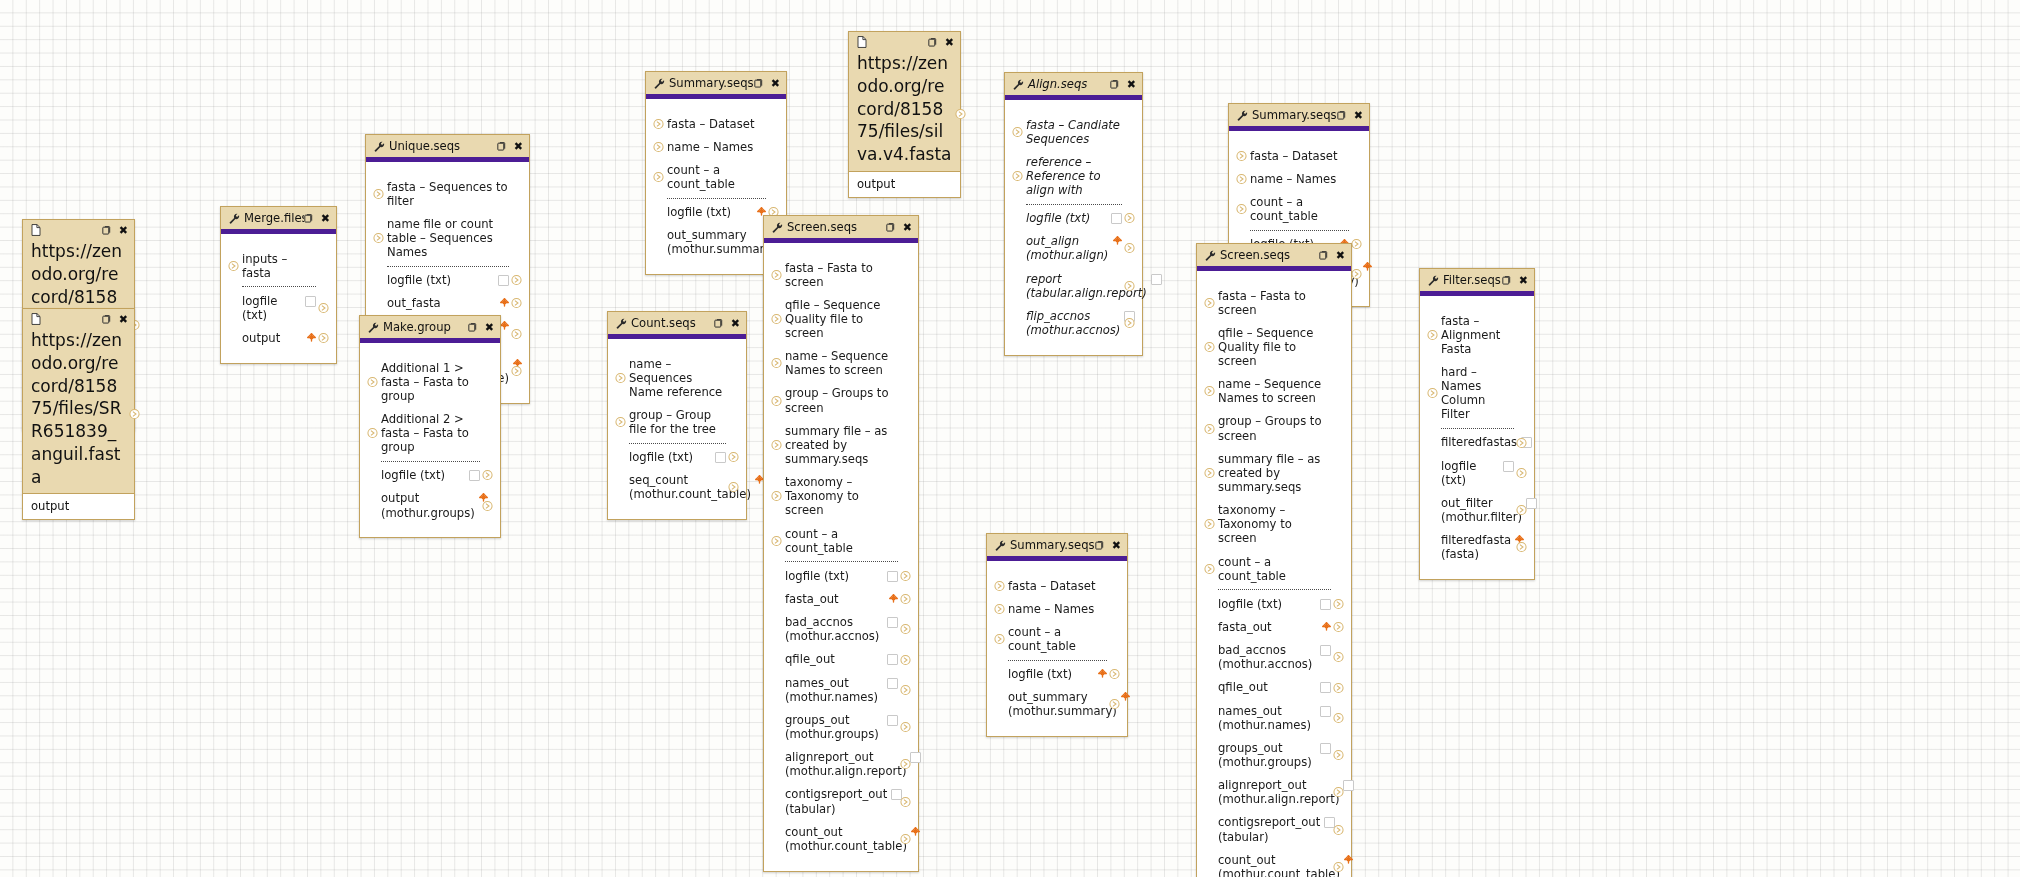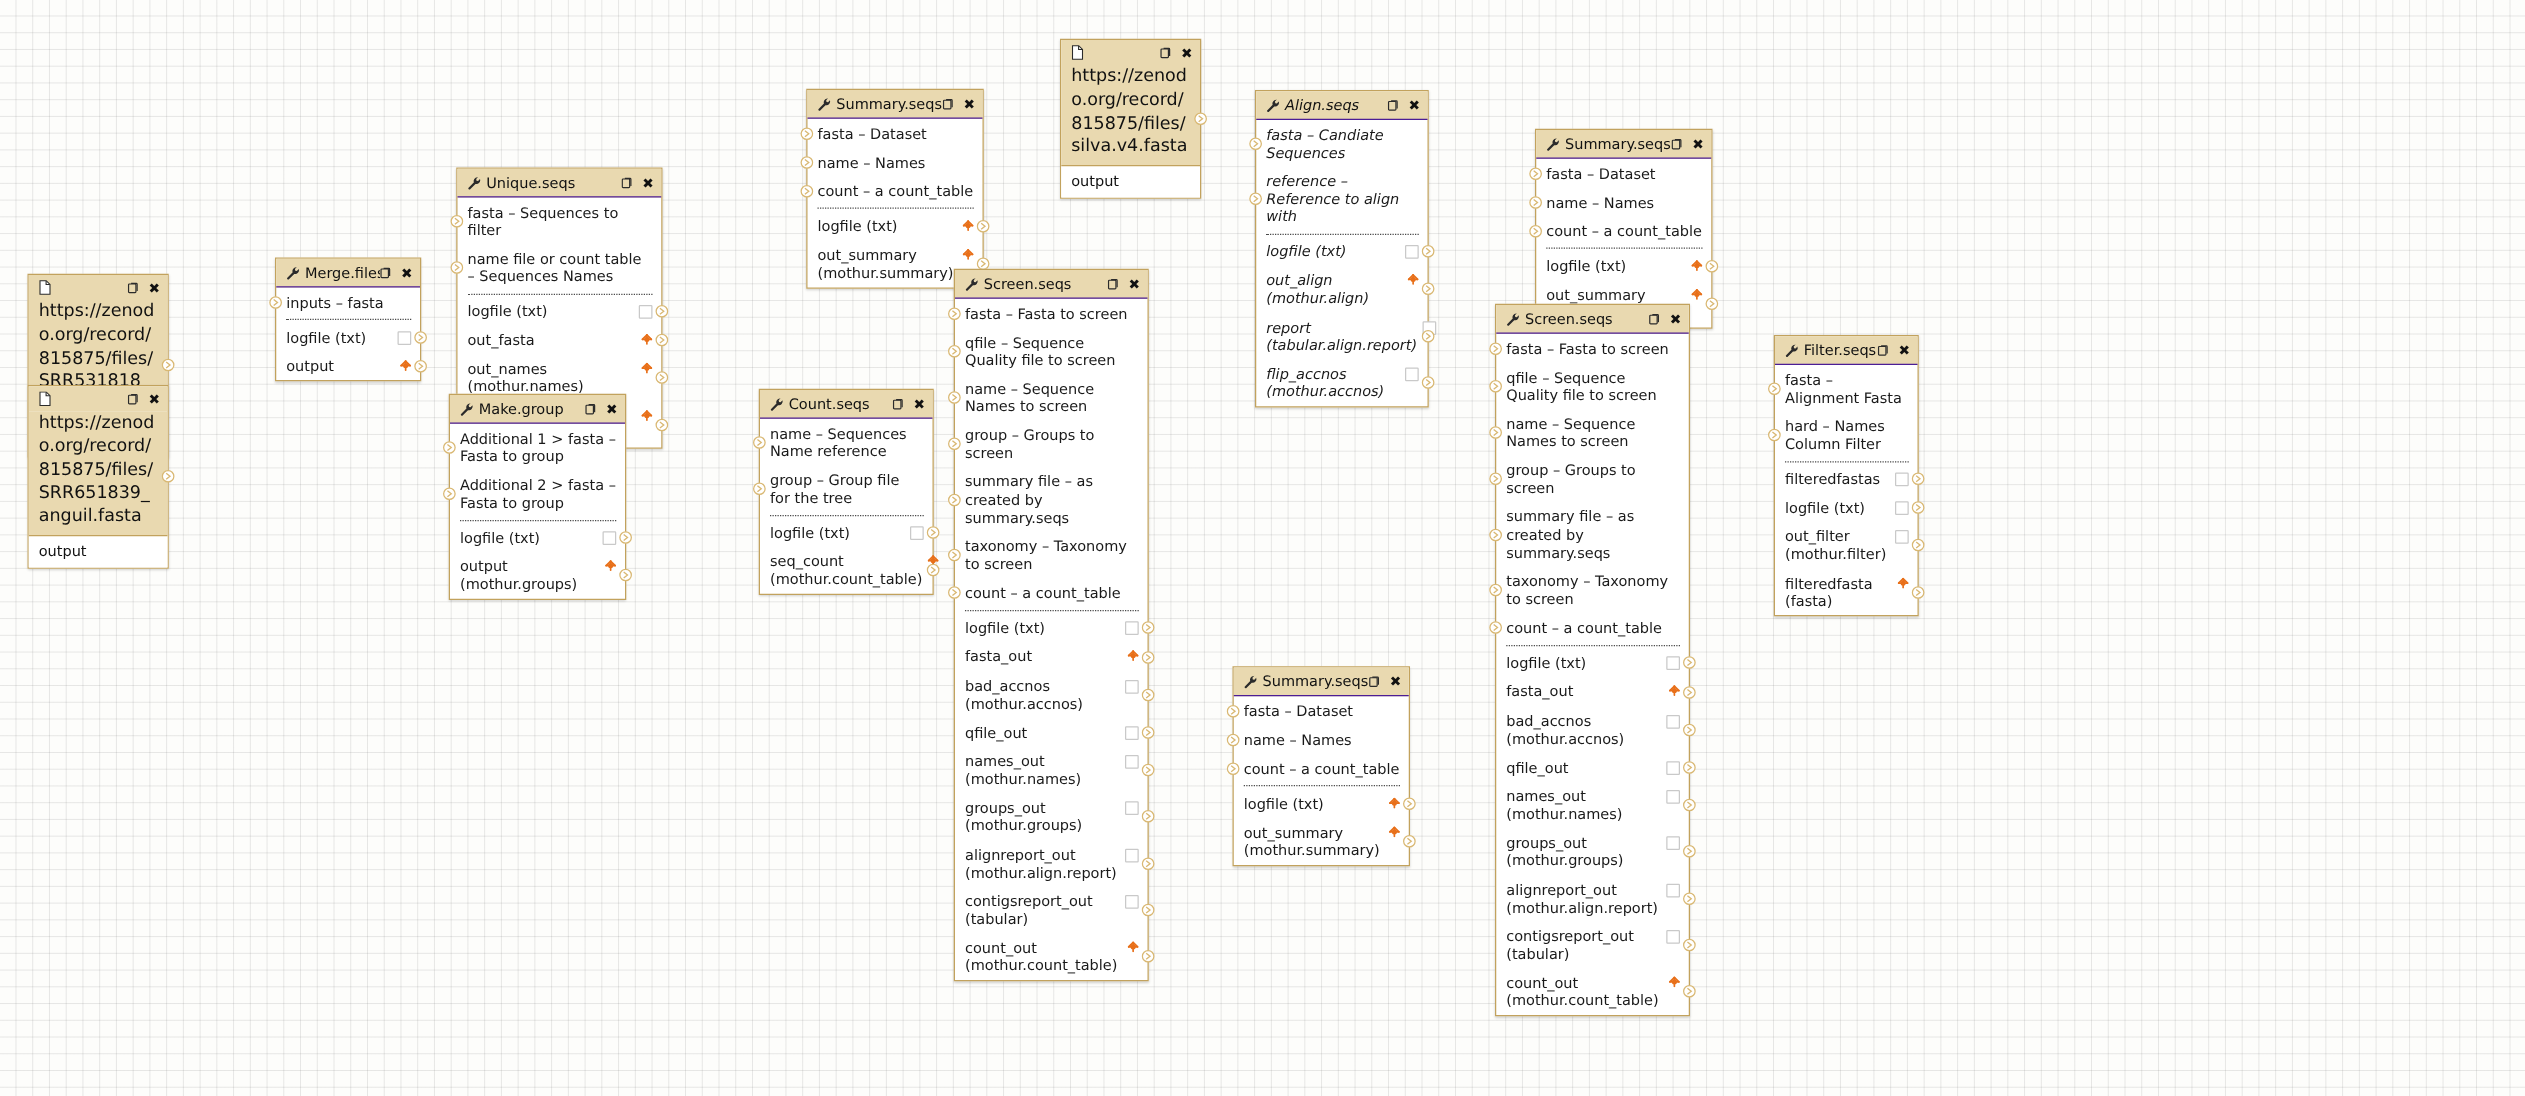--- a/index.html
+++ b/index.html
@@ -24,33 +24,33 @@
     position:absolute;
     background:#ffffff;
     border:1px solid #c2a25d;
     box-shadow:0 1px 2px rgba(0,0,0,0.18);
     font-size:11.6px;
     color:#111;
     box-sizing:border-box;
   }
   .node-header{
     background:#e9d9b0;
-    border-bottom:1px solid #4c1d95;
+    border-bottom:5px solid #4c1d95;
     padding:4px 6px 4px 8px;
     display:flex;align-items:center;
     font-size:11.6px;
     color:#111;
     white-space:nowrap;
   }
   .hdr-title{flex:1;display:flex;align-items:center;gap:4px;overflow:hidden;}
   .wrench{display:inline-block;width:11px;height:11px;flex:none;}
   .hdr-btns{display:flex;align-items:center;gap:6px;flex:none;}
   .ico-clone{display:inline-block;width:11px;height:11px;}
   .ico-close{font-size:11px;line-height:1;font-weight:bold;color:#111;cursor:pointer;}
-  .node-body{padding:0;}
+  .node-body{padding:13px;}
   .row{
     position:relative;
     padding:4.5px 7px 4.5px 8px;
     line-height:1.22;
     font-size:11.6px;
     color:#1a1a1a;
     display:flex;
     align-items:flex-start;
     gap:4px;
   }
@@ -59,21 +59,21 @@
   .sep{
     border-top:1.6px dotted #2b2b2b;
     margin:2px 7px 2px 8px;
     height:0;
     opacity:.85;
   }
   .dataset .node-header{background:#e9d9b0;border-bottom:none;}
   .dataset .ds-body{
     background:#e9d9b0;
     padding:0 8px 5px 8px;
-    font-size:14px;
+    font-size:17px;
     line-height:1.34;
     color:#111;
     word-break:break-all;
   }
   .dataset .ds-out{
     background:#fff;
     border-top:1px solid #c2a25d;
     padding:5px 8px 6px 8px;
     font-size:11.6px;
   }

